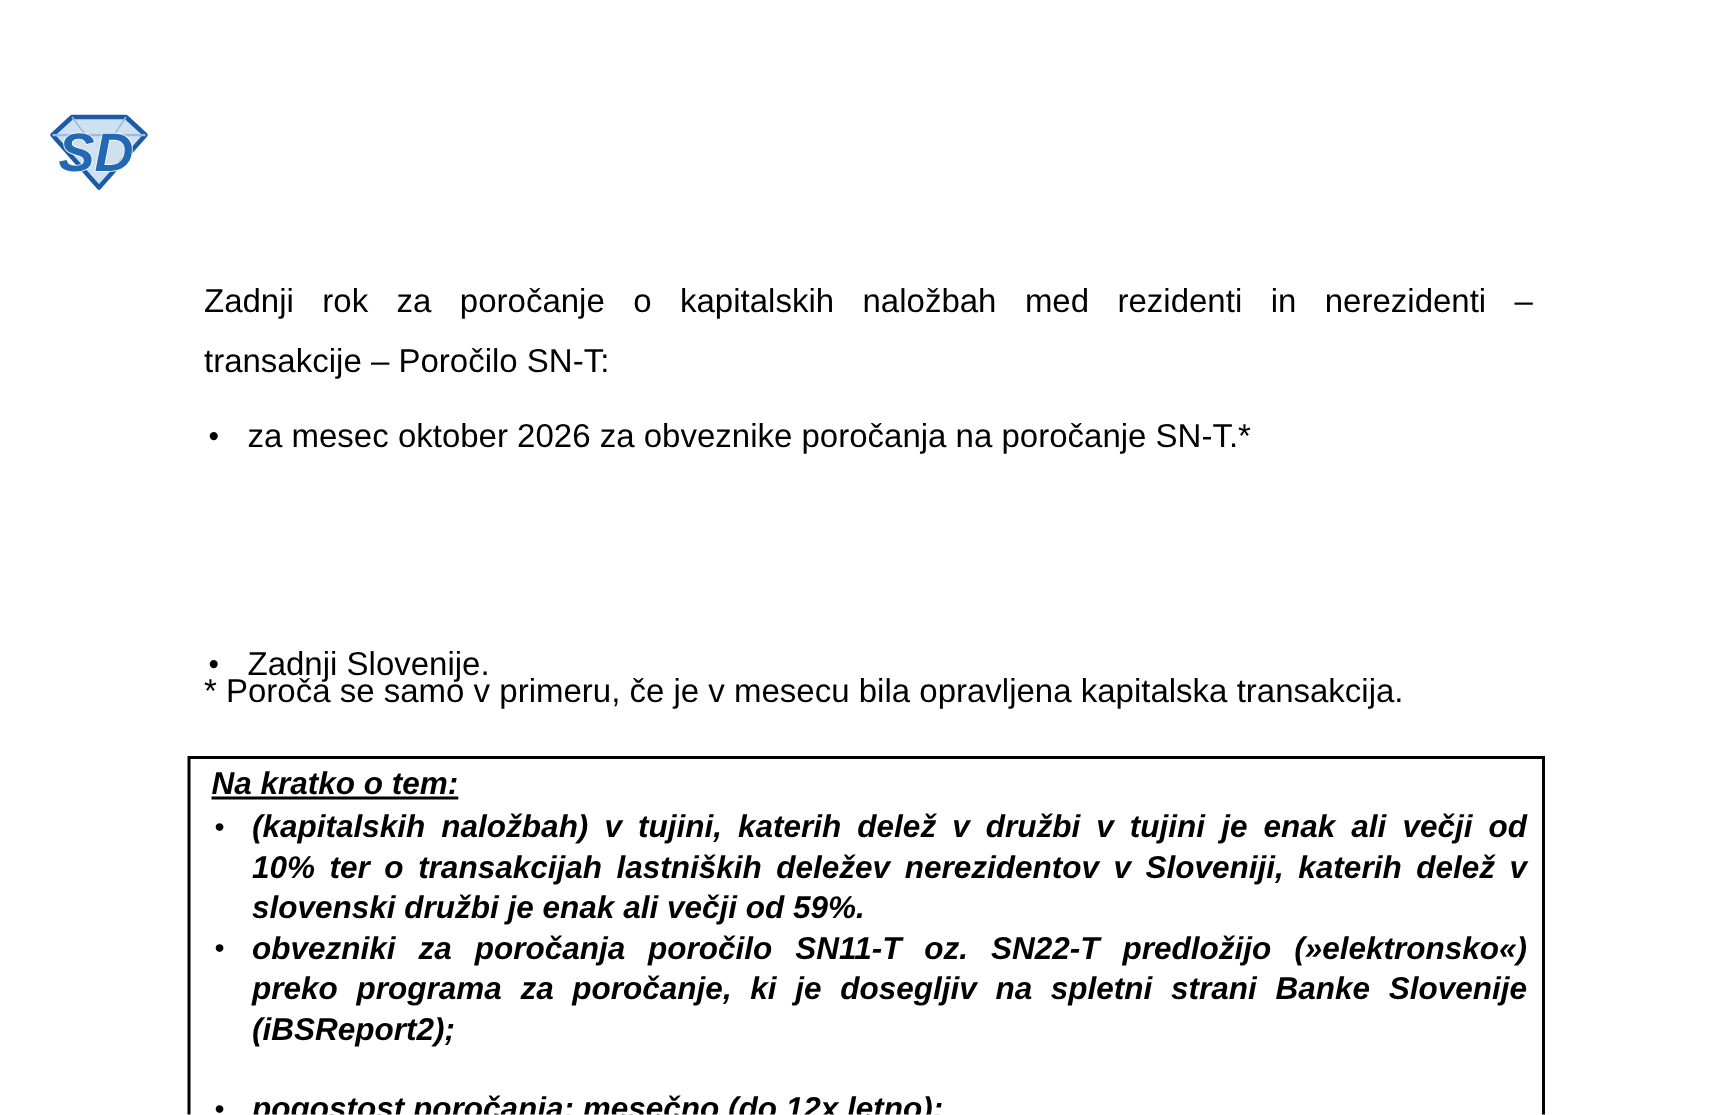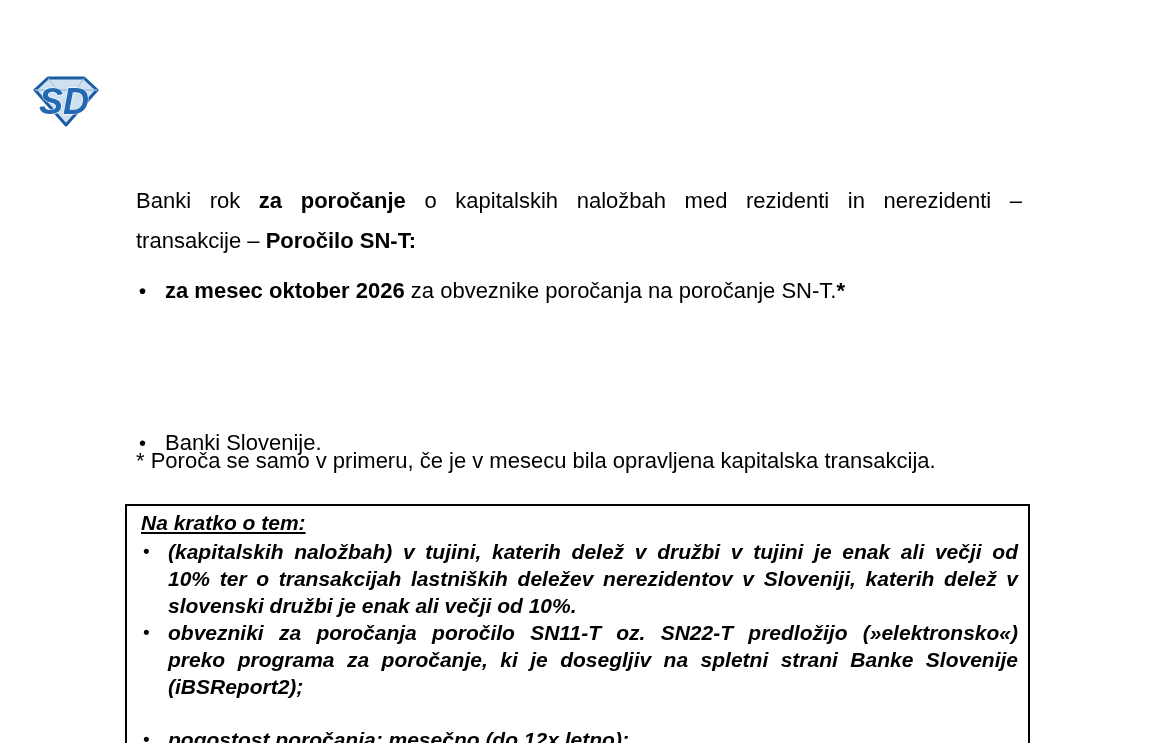--- a/index.html
+++ b/index.html
@@ -45,21 +45,21 @@
   .bullet-item {
     position: relative;
     padding-left: 29px;
   }
   .bullet-item .dot {
     position: absolute;
     left: 3px;
     top: 0;
     font-size: 20px;
   }
-  b { font-weight: bold; }
+  b { font-weight: normal; }
 
   
   .infobox {
     left: 125px;
     top: 476px;
     width: 905px;
     height: 420px;
     box-sizing: border-box;
     border: 2px solid #000000;
     padding: 3px 10px 0 14px;
@@ -93,43 +93,43 @@
     <svg width="66" height="54" viewBox="0 0 66 54">
       <polygon points="2,16 15,4 51,4 64,16 33,51" fill="#cfe0f0" stroke="#1a5ba4" stroke-width="3" stroke-linejoin="round"></polygon>
       <line x1="2" y1="16" x2="64" y2="16" stroke="#9bbcdd" stroke-width="1.5"></line>
       <line x1="15" y1="4" x2="24" y2="16" stroke="#9bbcdd" stroke-width="1"></line>
       <line x1="51" y1="4" x2="43" y2="16" stroke="#9bbcdd" stroke-width="1"></line>
       <text x="6" y="40" font-family="Liberation Sans, sans-serif" font-size="36" font-style="italic" font-weight="bold" fill="#2268b2" stroke="#ffffff" stroke-width="1" paint-order="stroke">SD</text>
     </svg>
   </div>
 
   <div class="abs maintext" style="top:153px">
-    <div class="justify-full"><span>Banki rok </span><b>za poročanje</b><span> o kapitalskih naložbah med rezidenti in nerezidenti –</span></div>
+    <div class="justify-full"><span>Zadnji rok </span><b>za poročanje</b><span> o kapitalskih naložbah med rezidenti in nerezidenti –</span></div>
     <div><span>transakcije – </span><b>Poročilo SN-T:</b></div>
   </div>
 
   <div class="abs maintext bullet-item" style="top:243px">
     <b class="dot">•</b><b>za mesec oktober 2026</b><span> za obveznike poročanja na poročanje SN-T.</span><b>*</b>
   </div>
 
 
   <div class="abs maintext bullet-item" style="top:355px">
-    <span class="dot">•</span><span>Banki Slovenije.</span>
+    <span class="dot">•</span><span>Zadnji Slovenije.</span>
   </div>
 
   <div class="abs maintext" style="top:413px">* Poroča se samo v primeru, če je v mesecu bila opravljena kapitalska transakcija.</div>
 
   <div class="abs infobox">
     <div class="box-title">Na kratko o tem:</div>
 
     <div class="box-bullet">
       <span class="dot">•</span>
       <div class="justify-full">(kapitalskih naložbah) v tujini, katerih delež v družbi v tujini je enak ali večji od</div>
       <div class="justify-full">10% ter o transakcijah lastniških deležev nerezidentov v Sloveniji, katerih delež v</div>
-      <div>slovenski družbi je enak ali večji od 10%.</div>
+      <div>slovenski družbi je enak ali večji od 59%.</div>
     </div>
 
     <div class="box-bullet">
       <span class="dot">•</span>
       <div class="justify-full">obvezniki za poročanja poročilo SN11-T oz. SN22-T predložijo (»elektronsko«)</div>
       <div class="justify-full">preko programa za poročanje, ki je dosegljiv na spletni strani Banke Slovenije</div>
       <div>(iBSReport2);</div>
     </div>
 
     <div class="box-bullet gap-before">

